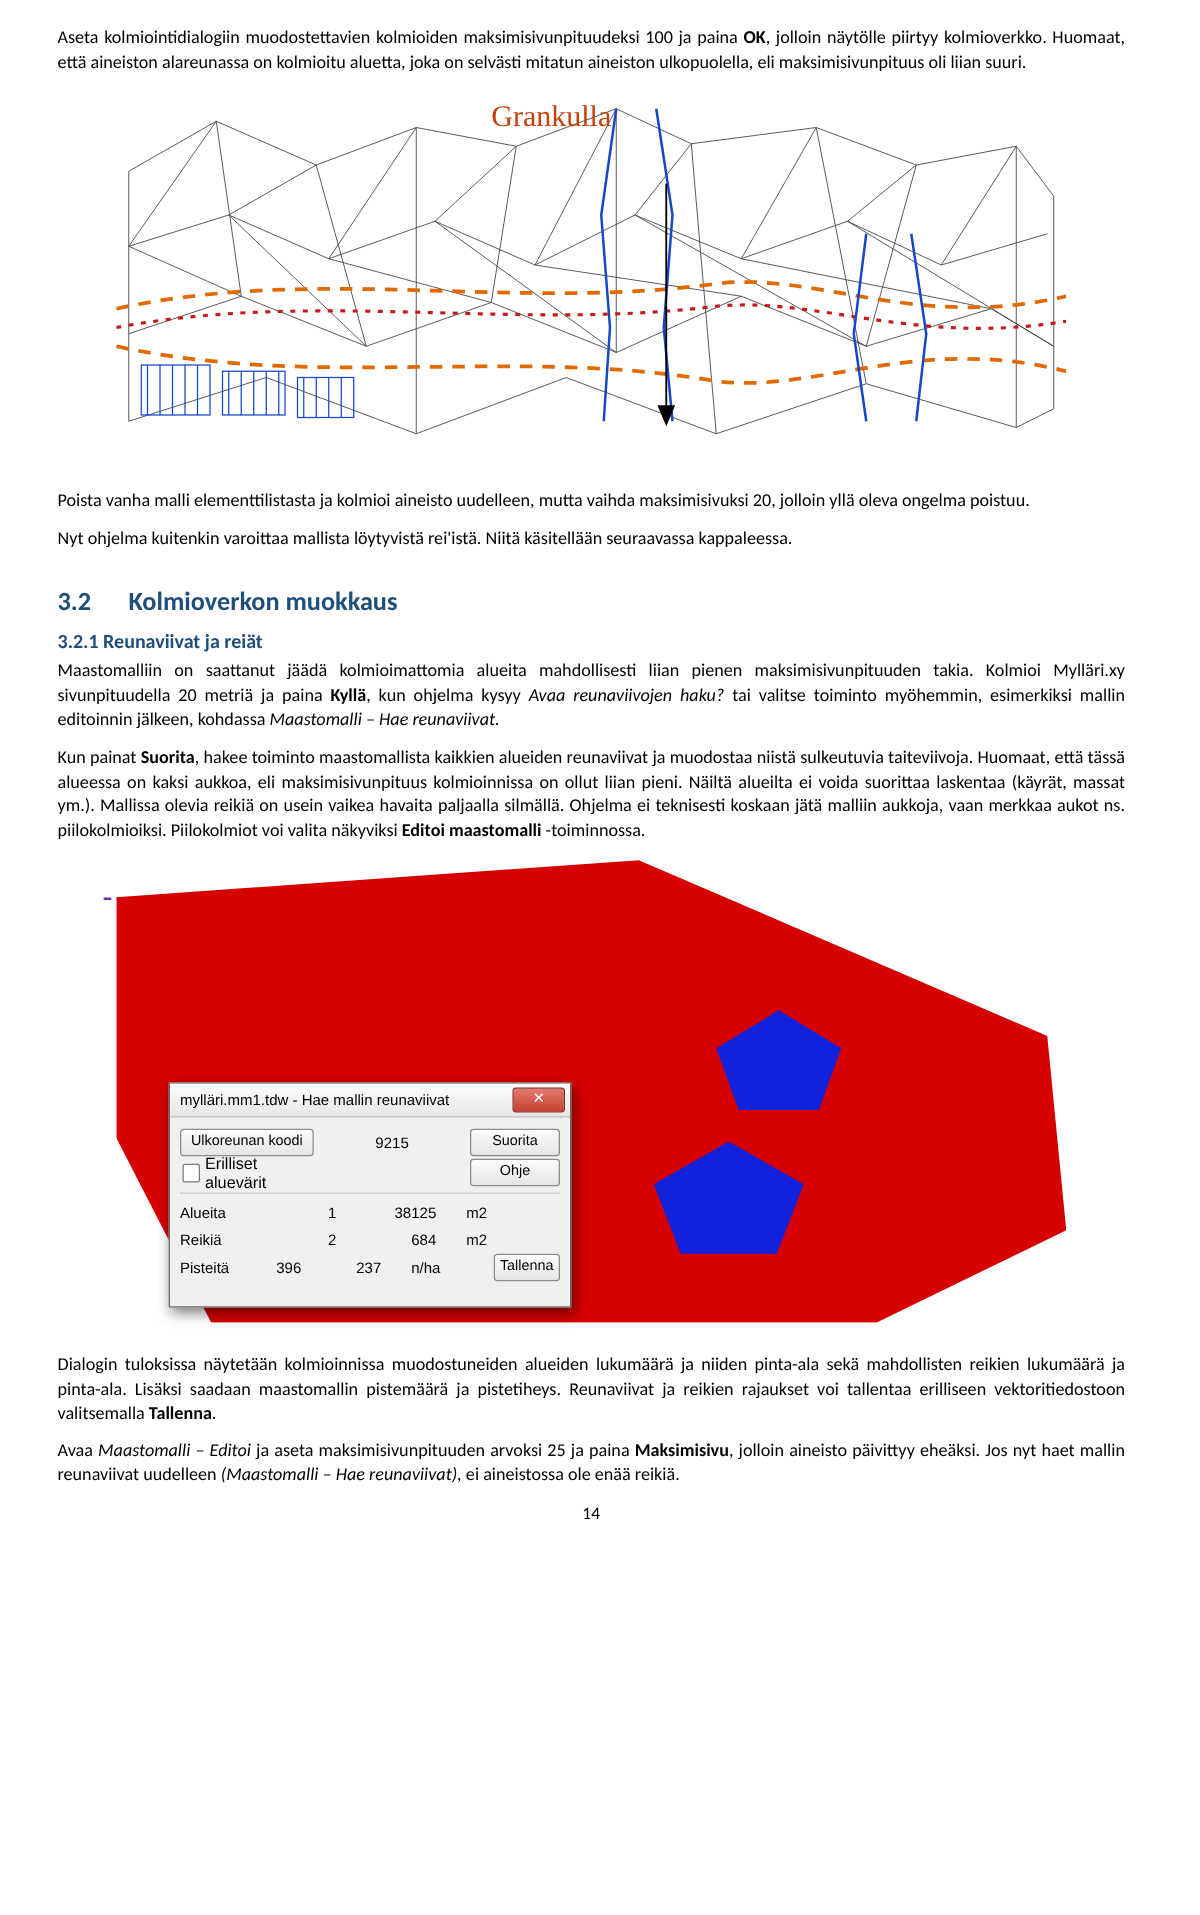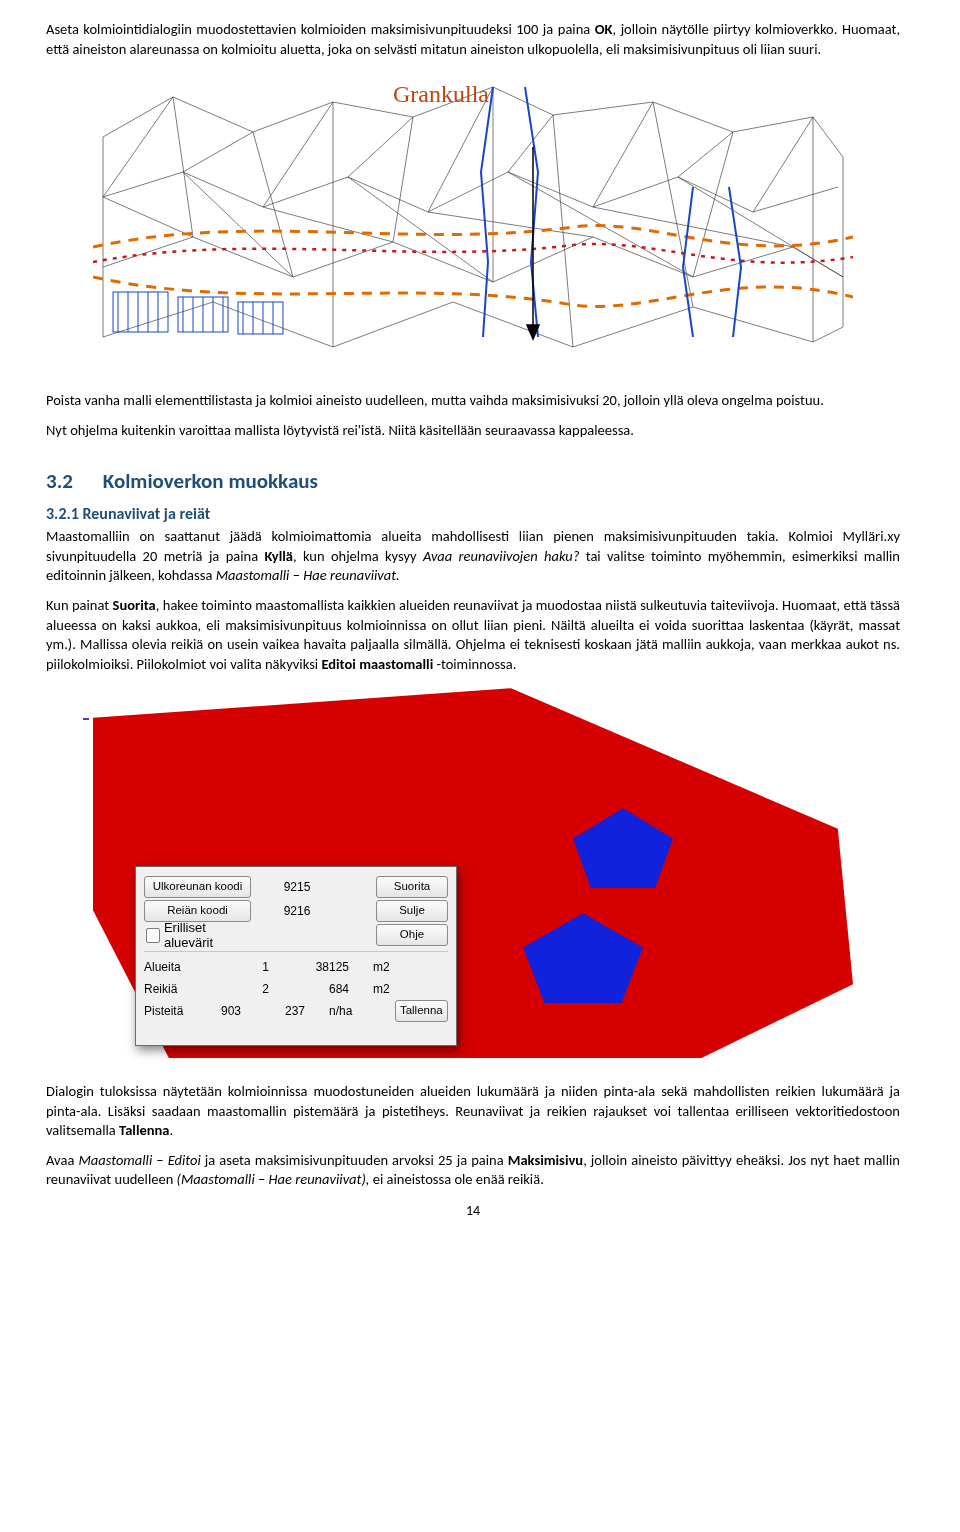--- a/index.html
+++ b/index.html
@@ -146,21 +146,21 @@
     background: linear-gradient(#fcfcfc,#e5e5e5);
     text-align: center;
     line-height: 18px;
     font-size: 11.5px;
   }
   .dlg-btn-narrow {
     width: 70px;
   }
   .dlg-val {
     width: 60px;
-    text-align: center;
+    text-align: right;
     font-size: 12px;
   }
   .dlg-chk {
     display:flex;align-items:center;gap:4px;
     width: 105px;
     height: 20px;
     font-size: 13px;
     padding-left: 2px;
   }
   .dlg-chk .box {
@@ -261,32 +261,30 @@
 
   <p><span>Kun painat <b>Suorita</b>, hakee toiminto maastomallista kaikkien alueiden reunaviivat ja muodostaa niistä sulkeutuvia taiteviivoja. Huomaat, että tässä alueessa on kaksi aukkoa, eli maksimisivunpituus kolmioinnissa on ollut liian pieni. Näiltä alueilta ei voida suorittaa laskentaa (käyrät, massat ym.). Mallissa olevia reikiä on usein vaikea havaita paljaalla silmällä. Ohjelma ei teknisesti koskaan jätä malliin aukkoja, vaan merkkaa aukot ns. piilokolmioiksi. Piilokolmiot voi valita näkyviksi <b>Editoi maastomalli</b> -toiminnossa.</span></p>
 
   <div class="figure2-wrap">
     <div class="figure2-dashes"></div>
     <div class="figure2-red"></div>
     <div class="figure2-hole1"></div>
     <div class="figure2-hole2"></div>
 
     <div class="dialog">
+      <div class="dialog-titlebar">
+        <div class="dialog-title">mylläri.mm1.tdw - Hae mallin reunaviivat</div>
+        <div class="dialog-close">✕</div>
+      </div>
       <div class="dialog-body">
         <div class="dlg-row">
           <div class="dlg-btn">Ulkoreunan koodi</div>
           <div class="dlg-val">9215</div>
           <div style="flex:1"></div>
           <div class="dlg-btn dlg-btn-narrow">Suorita</div>
-        </div>
-        <div class="dlg-row">
-          <div class="dlg-btn">Reiän koodi</div>
-          <div class="dlg-val">9216</div>
-          <div style="flex:1"></div>
-          <div class="dlg-btn dlg-btn-narrow">Sulje</div>
         </div>
         <div class="dlg-row">
           <div class="dlg-chk">
             <span class="box"></span>
             <span>Erilliset aluevärit</span>
           </div>
           <div class="dlg-val"></div>
           <div style="flex:1"></div>
           <div class="dlg-btn dlg-btn-narrow">Ohje</div>
         </div>
@@ -300,21 +298,21 @@
         </div>
         <div class="dlg-stat-row">
           <div class="lab">Reikiä</div>
           <div class="v1">2</div>
           <div class="v2">684</div>
           <div class="unit">m2</div>
           <div style="flex:1"></div>
         </div>
         <div class="dlg-stat-row">
           <div class="lab">Pisteitä</div>
-          <div class="v1">903</div>
+          <div class="v1">396</div>
           <div class="v2">237</div>
           <div class="unit">n/ha</div>
           <div style="flex:1"></div>
           <div class="dlg-btn dlg-btn-narrow">Tallenna</div>
         </div>
       </div>
     </div>
   </div>
 
   <p><span>Dialogin tuloksissa näytetään kolmioinnissa muodostuneiden alueiden lukumäärä ja niiden pinta-ala sekä mahdollisten reikien lukumäärä ja pinta-ala. Lisäksi saadaan maastomallin pistemäärä ja pistetiheys. Reunaviivat ja reikien rajaukset voi tallentaa erilliseen vektoritiedostoon valitsemalla <b>Tallenna</b>.</span></p>

